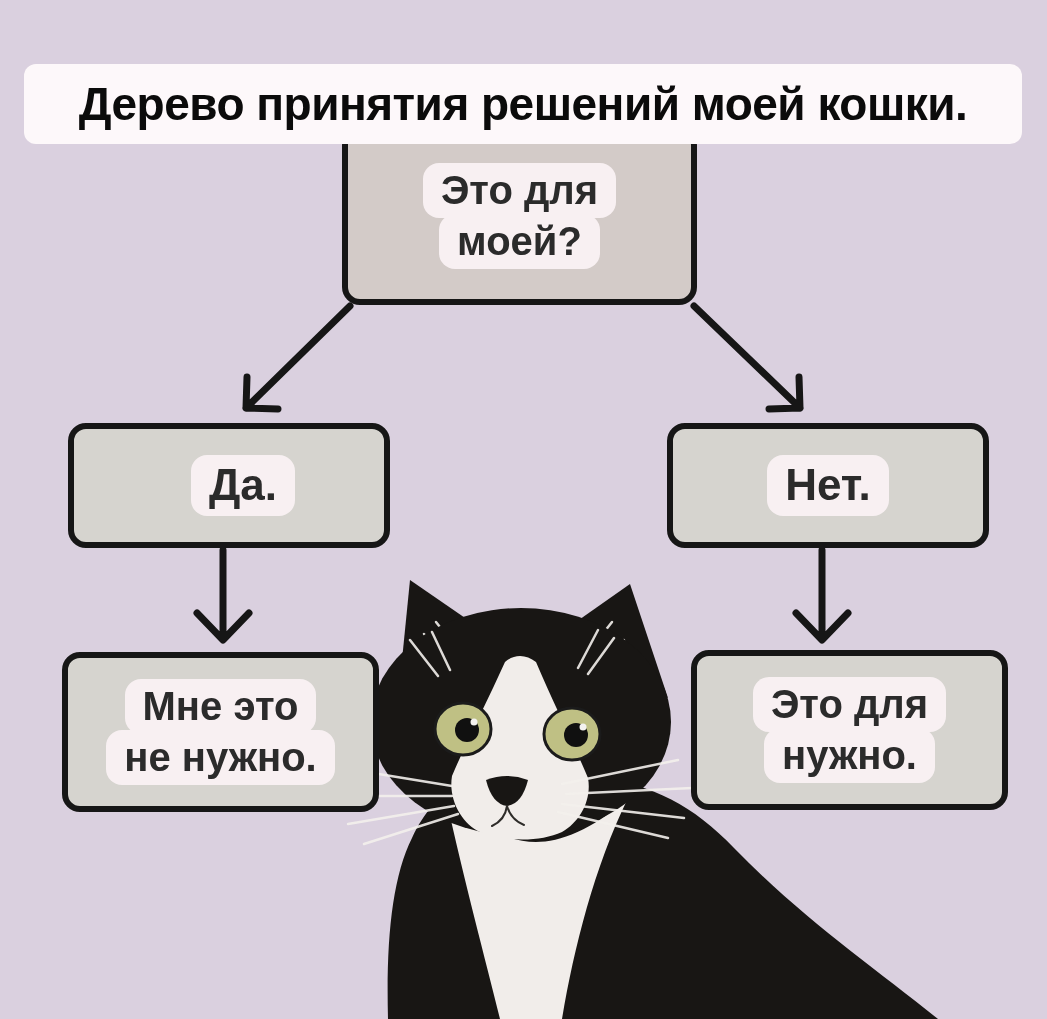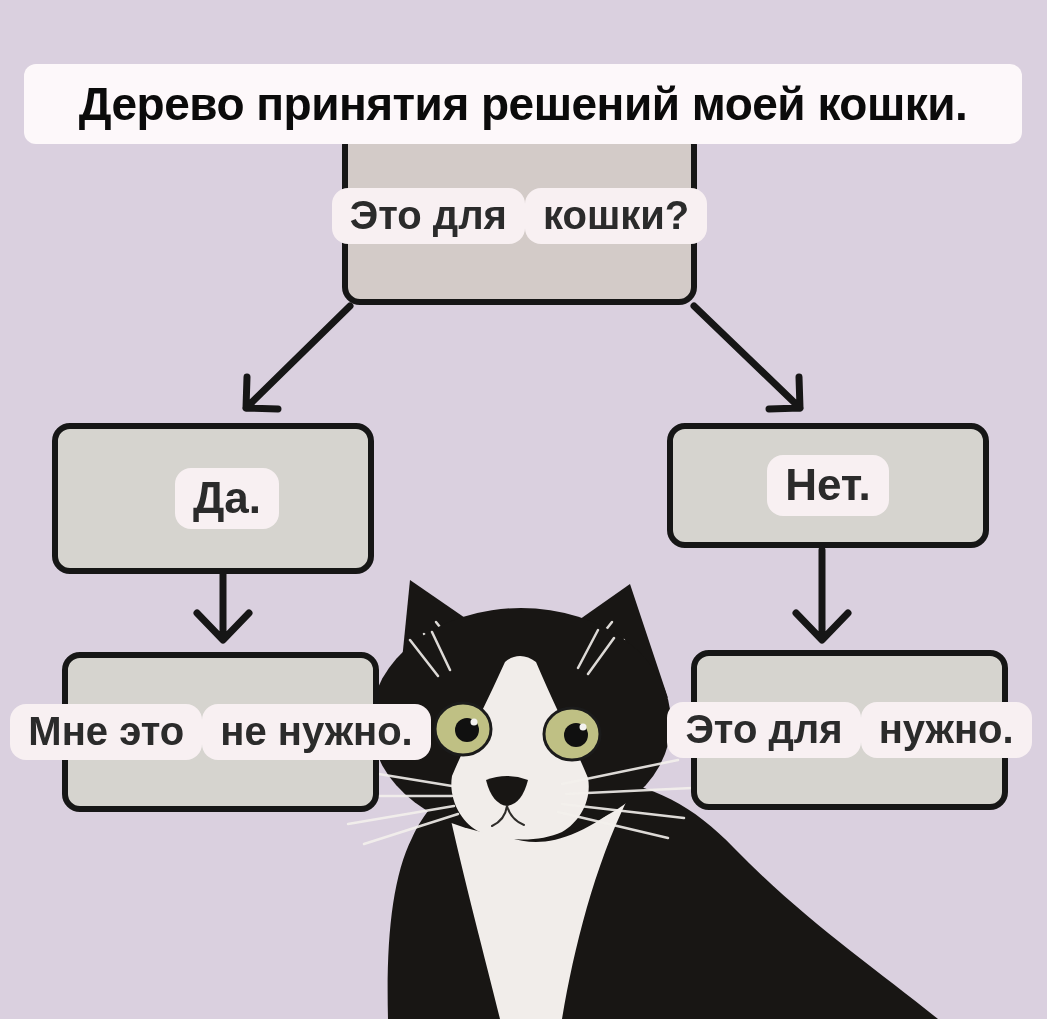--- a/index.html
+++ b/index.html
@@ -12,30 +12,30 @@
     position:absolute; left:24px; top:16px; width:998px; height:80px;
     background:var(--title-bg,#fdf8fa); border-radius:12px;
     display:flex; align-items:center; justify-content:center;
     font-size:46px; font-weight:bold; letter-spacing:-0.5px;
     color:var(--title-text,#0b0b0b); z-index:3;margin-top:48px;
   }
   .node{
     position:absolute; box-sizing:border-box;
     border:6px solid var(--border,#141414); border-radius:18px;
     background:var(--node-fill,#d6d4cf);
-    display:flex; flex-direction:row; align-items:center; justify-content:center;
+    display:flex; flex-direction:column; align-items:center; justify-content:center;
     z-index:2; font-weight:bold; color:var(--text,#222);
   }
   .pill{
     background:var(--pill,#f8f0f2); border-radius:16px;
     padding:2px 18px; line-height:1.28; white-space:nowrap;
     margin:-2px 0; position:relative;
   }
   .n-root{left:342px; top:127px; width:355px; height:178px; font-size:40px; background:var(--root-fill,#d3cbc8);}
-  .n-yes {left:52px;  top:423px; width:322px; height:151px; font-size:44px;padding-left:28px;}
+  .n-yes {left:68px;  top:423px; width:322px; height:125px; font-size:44px;padding-left:28px;}
   .n-no  {left:667px; top:423px; width:322px; height:125px; font-size:44px;}
   .n-yes-leaf{left:62px;  top:652px; width:317px; height:160px; font-size:40px;}
   .n-no-leaf {left:691px; top:650px; width:317px; height:160px; font-size:40px;}
   .overlay{position:absolute; left:0; top:0; z-index:1;}
   .arrow{stroke:var(--border,#141414); stroke-width:7; fill:none; stroke-linecap:round; stroke-linejoin:round;}
   .cb{fill:var(--cat-black,#181614);}
   .cw{fill:var(--cat-white,#f1edea);}
   .eye{fill:var(--cat-eye,#bfc084); stroke:#1b1b1b; stroke-width:3;}
   .pupil{fill:#101010;}
   .glint{fill:#f4f2ef;}
@@ -85,21 +85,21 @@
       <path class="arrow" d="M694 306 L800 408 M800 408 L769 409 M800 408 L799 377"></path>
       <path class="arrow" d="M223 550 L223 638 M197 613 L223 640 L249 613"></path>
       <path class="arrow" d="M822 550 L822 638 M796 613 L822 640 L848 613"></path>
     </g>
   </svg>
 
   <div class="title">Дерево принятия решений моей кошки.</div>
 
   <div class="node n-root">
     <div class="pill">Это для</div>
-    <div class="pill">кошки?</div>
+    <div class="pill">моей?</div>
   </div>
 
   <div class="node n-yes">
     <div class="pill">Да.</div>
   </div>
 
   <div class="node n-yes-leaf">
     <div class="pill">Мне это</div>
     <div class="pill">не нужно.</div>
   </div>

